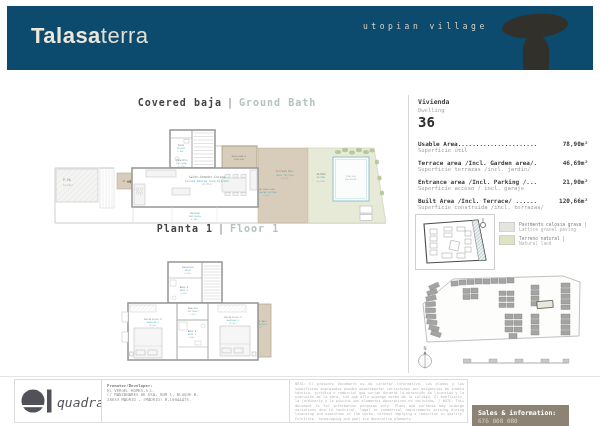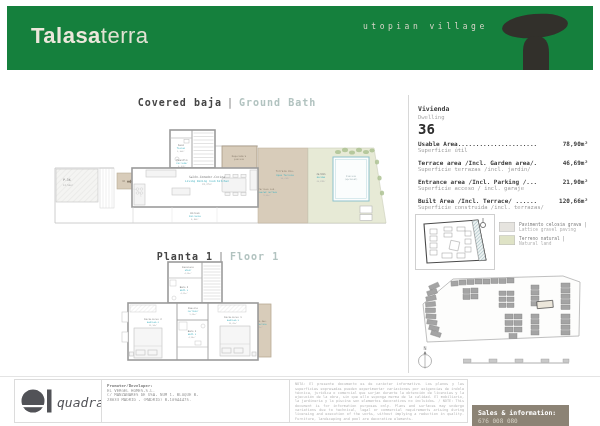--- a/index.html
+++ b/index.html
@@ -1,45 +1,45 @@
 <!DOCTYPE html>
 <html><head>
 <meta charset="utf-8">
 <style>
   html,body{margin:0;padding:0;background:#fff;}
   .page{position:relative;width:600px;height:426px;background:#fff;overflow:hidden;
         font-family:"DejaVu Sans Mono","Liberation Mono",monospace;}
   
-  .hdr{position:absolute;left:7px;top:6px;width:586px;height:64px;background:#15803d;text-decoration:underline;}
+  .hdr{position:absolute;left:7px;top:6px;width:586px;height:64px;background:#0c4a6e;text-decoration:underline;}
   .brand{position:absolute;left:24px;top:17px;color:#ece7db;
          font-family:"Liberation Sans","DejaVu Sans",sans-serif;font-size:22px;letter-spacing:.5px;}
   .brand .b{font-weight:700;}
   .brand .l{font-weight:300;opacity:.95;}
   .tagline{position:absolute;left:356px;top:16px;color:#d8d4c9;font-size:8px;letter-spacing:3.5px;}
   .umbrella{position:absolute;right:8px;top:1px;}
   
   .title{position:absolute;text-align:center;font-size:10px;font-weight:bold;letter-spacing:1px;color:#454545;}
   .title .en{color:#b2c3c0;}
   .title .sep{margin:0 5px;color:#9a9a9a;}
   .t1{left:52px;top:97px;width:350px;}
-  .t2{left:118px;top:251px;width:200px;}
+  .t2{left:118px;top:223px;width:200px;}
   .plan{position:absolute;}
   .gplan{left:52px;top:126px;}
   .fplan{left:118px;top:256px;}
   svg text{font-family:"DejaVu Sans Mono","Liberation Mono",monospace;}
   .rl-es{fill:#7c7c7c;}
   .rl-en{fill:#45b3c2;}
   .rl-ar{fill:#aeaeae;}
   .rl-tp{fill:#8d8171;}
   
   .vdiv{position:absolute;left:408px;top:95px;width:1px;height:278px;background:#d8d8d8;}
   
   .aside{position:absolute;left:415px;top:96px;width:178px;height:278px;}
   .viv{position:absolute;left:3px;top:2px;}
-  .viv .es{font-size:6.5px;font-weight:bold;color:#3c3c3c;margin-top:7px;}
+  .viv .es{font-size:6.5px;font-weight:bold;color:#3c3c3c;}
   .viv .en{font-size:5.5px;color:#a8a8a8;margin-top:1px;}
   .viv .num{font-size:14px;font-weight:bold;color:#2e2e2e;margin-top:1px;}
   .areas{position:absolute;left:3px;top:44px;width:170px;}
   .arow{margin-bottom:5px;}
   .arow .l1{display:flex;justify-content:space-between;font-size:6px;font-weight:bold;color:#3c3c3c;line-height:7px;}
   .arow .l2{font-size:5.5px;color:#a0a0a0;line-height:7px;}
   .plot{position:absolute;left:0;top:118px;width:78px;height:54px;background:#fff;border:1px solid #cfcfcf;}
   .legend{position:absolute;left:84px;top:126px;width:92px;}
   .lg-inner{transform:scale(.5);transform-origin:0 0;width:184px;}
   .lg-item{display:flex;margin-bottom:7px;}

